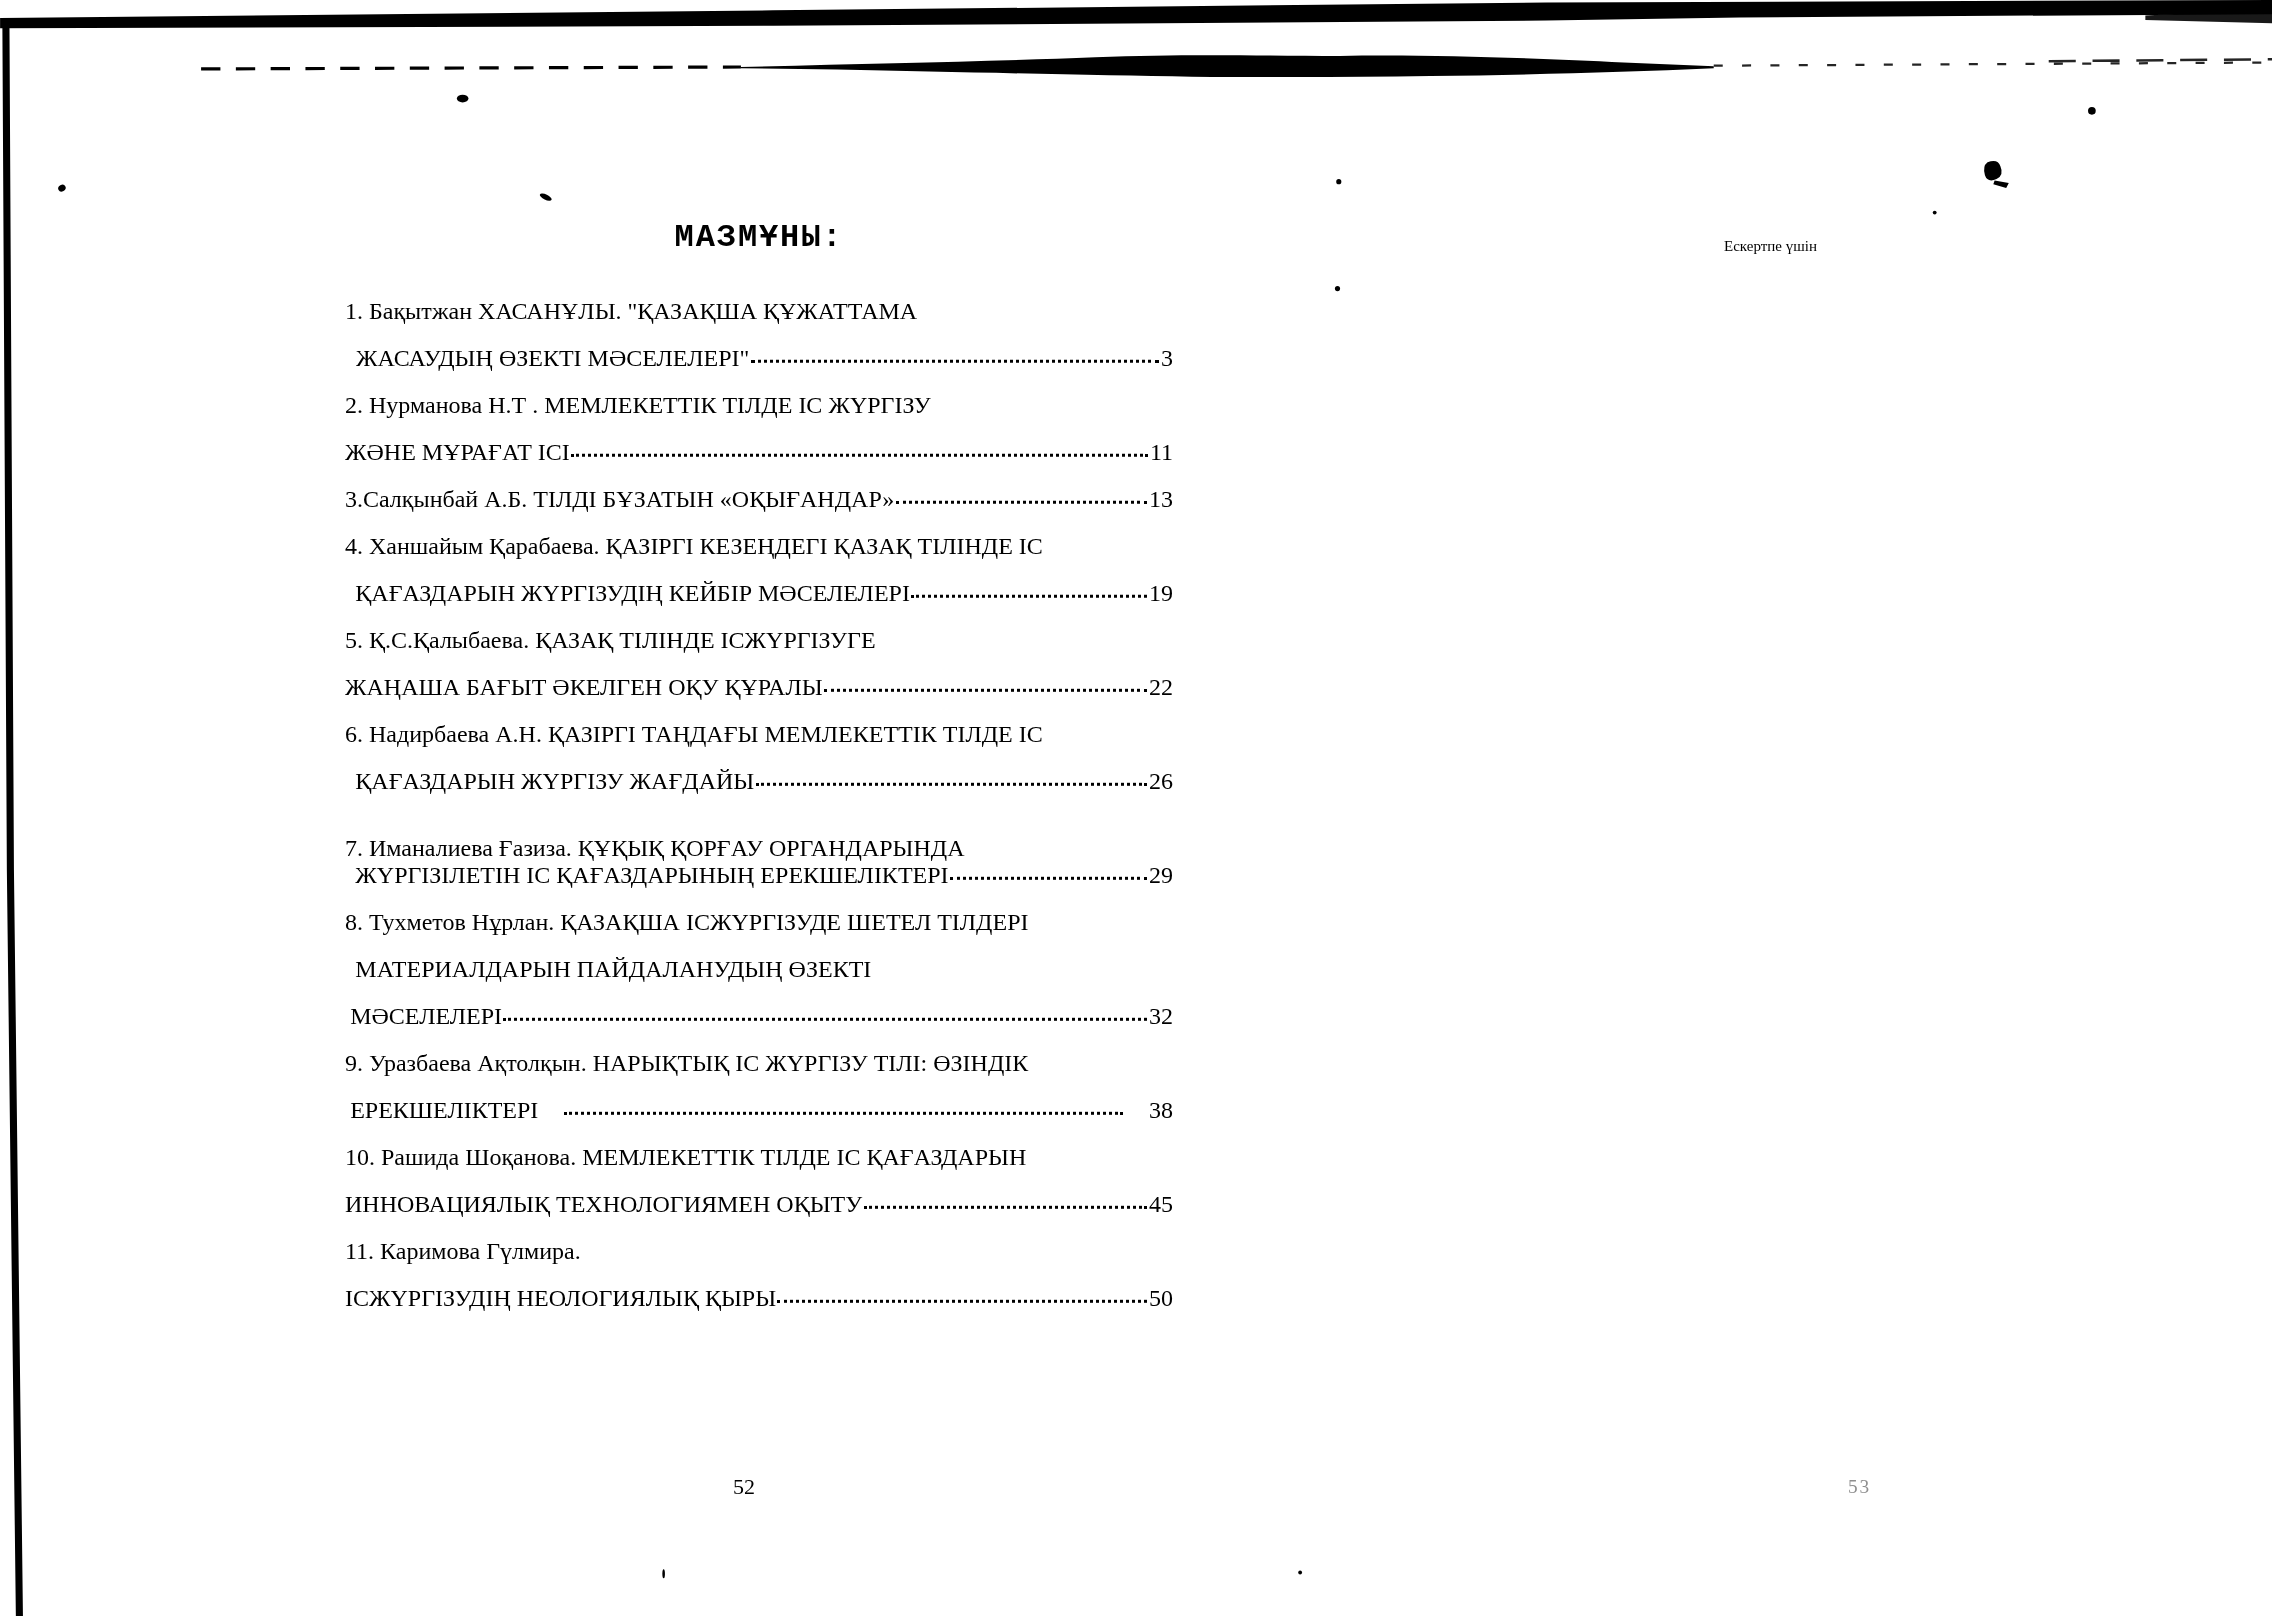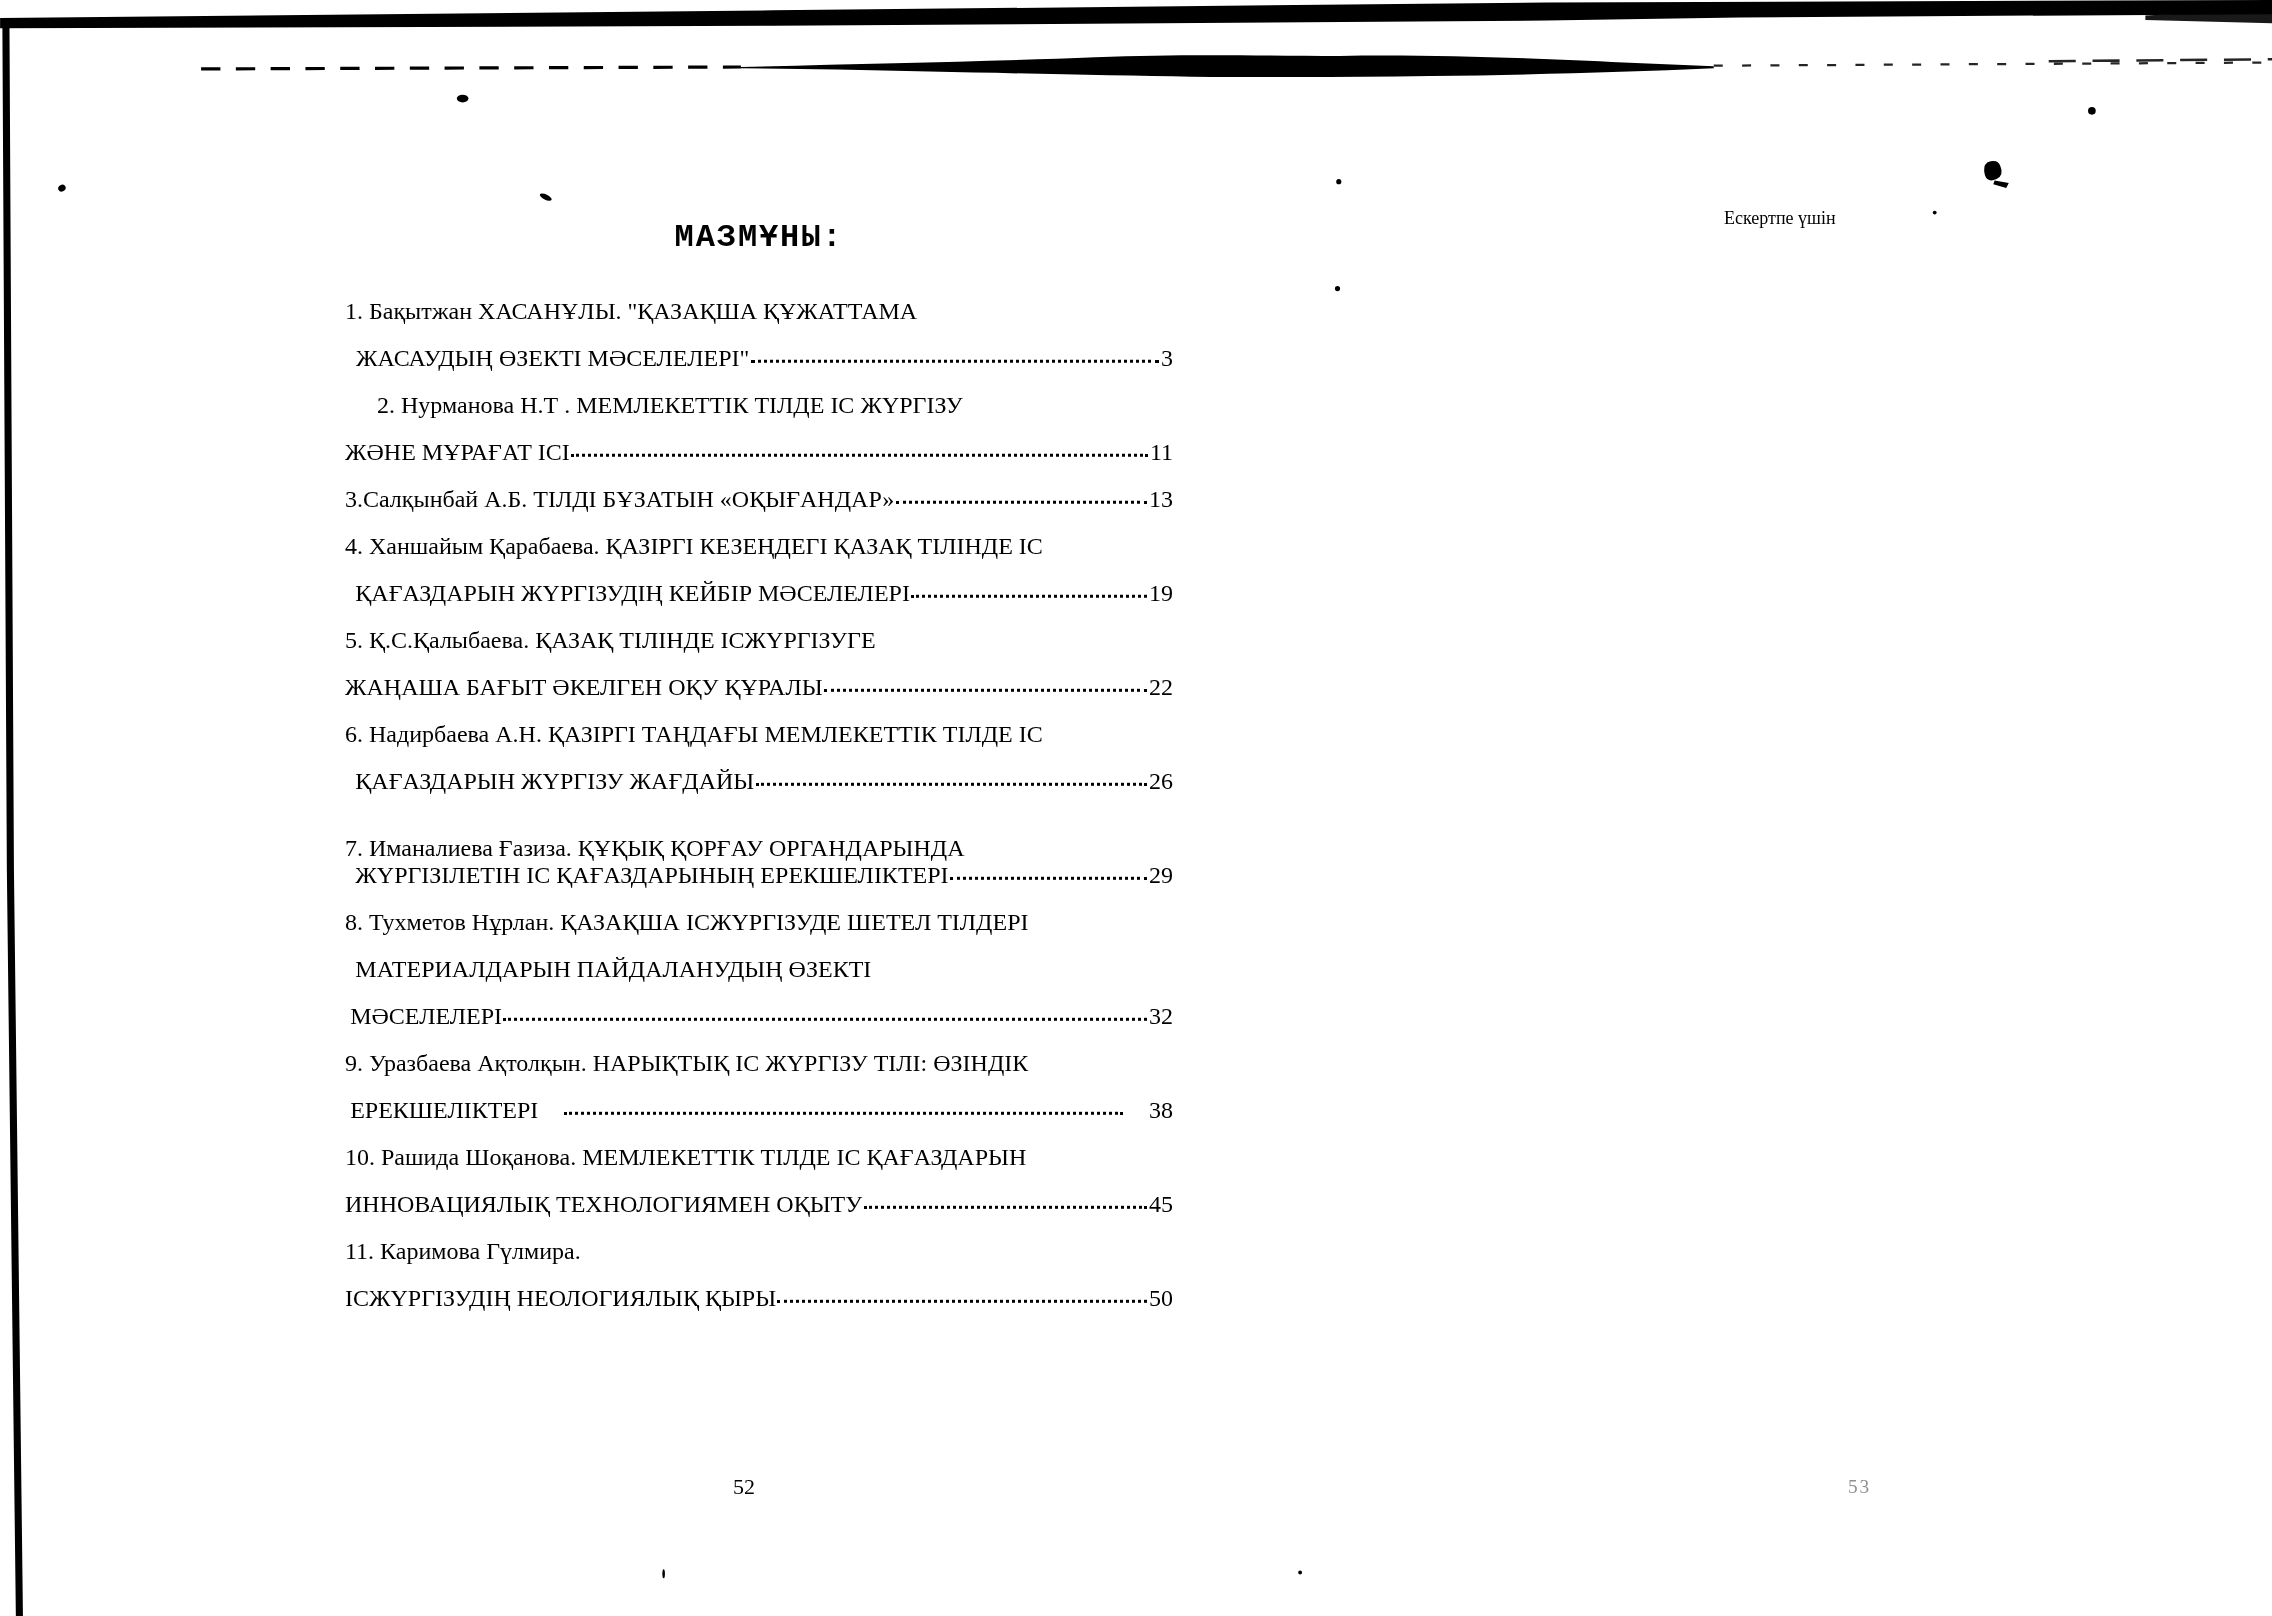--- a/index.html
+++ b/index.html
@@ -46,22 +46,22 @@
   .toc-leader {
     flex: 1 1 auto;
     min-width: 15.5px;
     border-bottom: 3.2px dotted #000;
     transform: translateY(-3.2px);
     margin: 0 1.9px 0 1.3px;
   }
   .toc-page { flex: 0 0 auto; }
   .notes-label {
     position: absolute;
-    left: 1724px; top: 208px;
-    font-size: 18px;
+    left: 1724px; top: 238px;
+    font-size: 15px;
   }
   .pageno-left {
     position: absolute;
     left: 733px; top: 1474px;
     font-size: 22px;
   }
   .pageno-right {
     position: absolute;
     left: 1848px; top: 1476px;
     font-size: 19.3px;
@@ -104,21 +104,21 @@
     <span class="toc-text">1. Бақытжан ХАСАНҰЛЫ. "ҚАЗАҚША ҚҰЖАТТАМА</span>
 
   </div>
 
   <div class="toc-line" style="padding-left: 11px;">
     <span class="toc-text">ЖАСАУДЫҢ ӨЗЕКТІ МӘСЕЛЕЛЕРІ"</span>
     <span class="toc-leader"></span>
     <span class="toc-page">3</span>
   </div>
 
-  <div class="toc-line" style="padding-left: 0px; margin-left: 32px;">
+  <div class="toc-line" style="padding-left: 0px;">
     <span class="toc-text">2. Нурманова Н.Т . МЕМЛЕКЕТТІК ТІЛДЕ ІС ЖҮРГІЗУ</span>
 
   </div>
 
   <div class="toc-line" style="padding-left: 0px;">
     <span class="toc-text">ЖӘНЕ МҰРАҒАТ ІСІ</span>
     <span class="toc-leader"></span>
     <span class="toc-page">11</span>
   </div>
 

